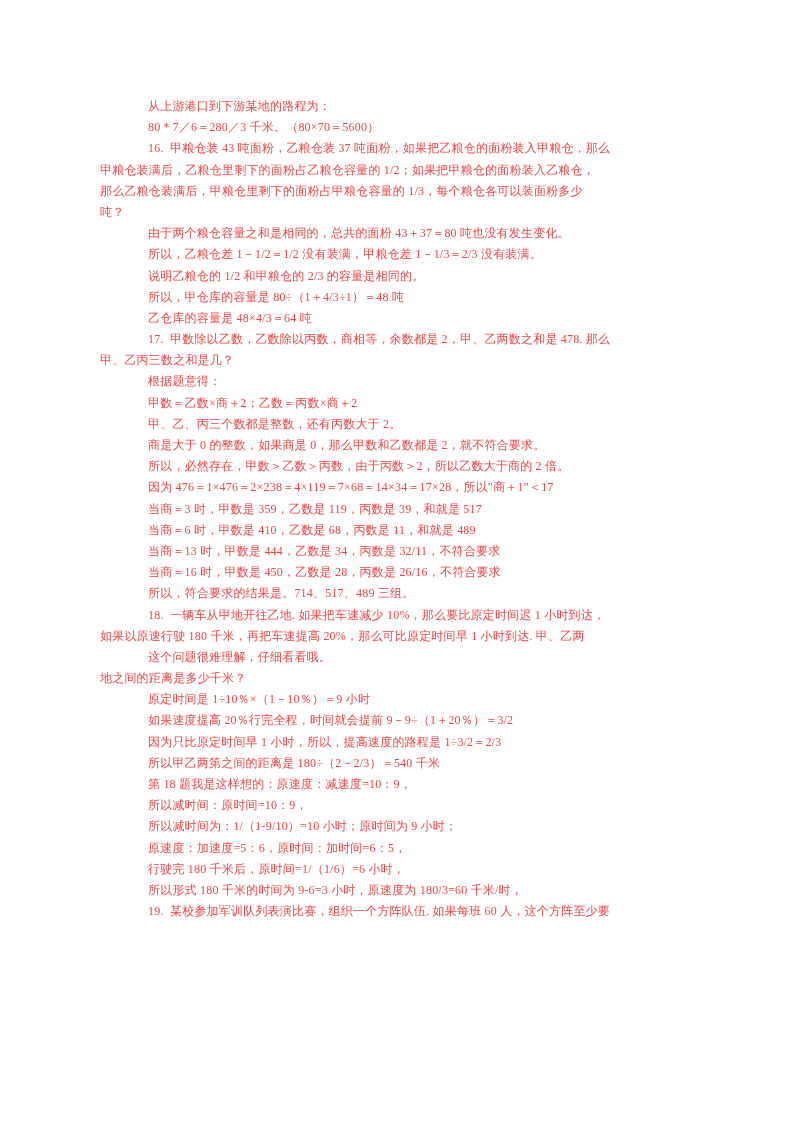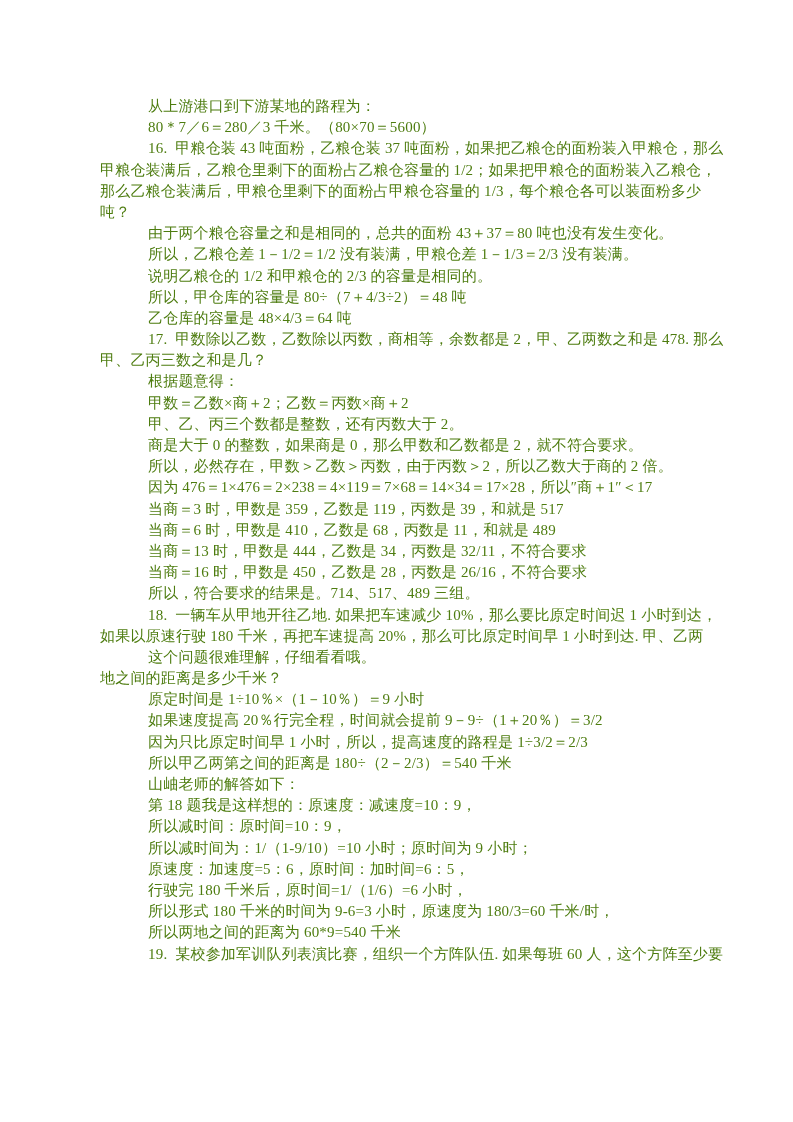--- a/index.html
+++ b/index.html
@@ -15,24 +15,24 @@
     overflow: hidden;
   }
   .doc {
     position: absolute;
     left: 100px;
     top: 96px;
     width: 610px;
   }
   .line {
     font-family: "Liberation Serif", "DejaVu Serif", serif;
-    font-size: 15px;
+    font-size: 12px;
     line-height: 21.2px;
     height: 21.2px;
-    color: #4d7c0f;
+    color: #ef4444;
     white-space: pre;
     letter-spacing: 0.2px;
   }
   .line.indent {
     padding-left: 48px;
   }
 </style>
 </head>
 <body>
 
@@ -40,21 +40,21 @@
   <div class="doc">
       <div class="line indent">从上游港口到下游某地的路程为：</div>
       <div class="line indent">80＊7／6＝280／3 千米。（80×70＝5600）</div>
       <div class="line indent">16.  甲粮仓装 43 吨面粉，乙粮仓装 37 吨面粉，如果把乙粮仓的面粉装入甲粮仓，那么</div>
       <div class="line">甲粮仓装满后，乙粮仓里剩下的面粉占乙粮仓容量的 1/2；如果把甲粮仓的面粉装入乙粮仓，</div>
       <div class="line">那么乙粮仓装满后，甲粮仓里剩下的面粉占甲粮仓容量的 1/3，每个粮仓各可以装面粉多少</div>
       <div class="line">吨？</div>
       <div class="line indent">由于两个粮仓容量之和是相同的，总共的面粉 43＋37＝80 吨也没有发生变化。</div>
       <div class="line indent">所以，乙粮仓差 1－1/2＝1/2 没有装满，甲粮仓差 1－1/3＝2/3 没有装满。</div>
       <div class="line indent">说明乙粮仓的 1/2 和甲粮仓的 2/3 的容量是相同的。</div>
-      <div class="line indent">所以，甲仓库的容量是 80÷（7＋4/3÷2）＝48 吨</div>
+      <div class="line indent">所以，甲仓库的容量是 80÷（1＋4/3÷1）＝48 吨</div>
       <div class="line indent">乙仓库的容量是 48×4/3＝64 吨</div>
       <div class="line indent">17.  甲数除以乙数，乙数除以丙数，商相等，余数都是 2，甲、乙两数之和是 478. 那么</div>
       <div class="line">甲、乙丙三数之和是几？</div>
       <div class="line indent">根据题意得：</div>
       <div class="line indent">甲数＝乙数×商＋2；乙数＝丙数×商＋2</div>
       <div class="line indent">甲、乙、丙三个数都是整数，还有丙数大于 2。</div>
       <div class="line indent">商是大于 0 的整数，如果商是 0，那么甲数和乙数都是 2，就不符合要求。</div>
       <div class="line indent">所以，必然存在，甲数＞乙数＞丙数，由于丙数＞2，所以乙数大于商的 2 倍。</div>
       <div class="line indent">因为 476＝1×476＝2×238＝4×119＝7×68＝14×34＝17×28，所以″商＋1″＜17</div>
       <div class="line indent">当商＝3 时，甲数是 359，乙数是 119，丙数是 39，和就是 517</div>
@@ -63,23 +63,21 @@
       <div class="line indent">当商＝16 时，甲数是 450，乙数是 28，丙数是 26/16，不符合要求</div>
       <div class="line indent">所以，符合要求的结果是。714、517、489 三组。</div>
       <div class="line indent">18.  一辆车从甲地开往乙地. 如果把车速减少 10%，那么要比原定时间迟 1 小时到达，</div>
       <div class="line">如果以原速行驶 180 千米，再把车速提高 20%，那么可比原定时间早 1 小时到达. 甲、乙两</div>
       <div class="line indent">这个问题很难理解，仔细看看哦。</div>
       <div class="line">地之间的距离是多少千米？</div>
       <div class="line indent">原定时间是 1÷10％×（1－10％）＝9 小时</div>
       <div class="line indent">如果速度提高 20％行完全程，时间就会提前 9－9÷（1＋20％）＝3/2</div>
       <div class="line indent">因为只比原定时间早 1 小时，所以，提高速度的路程是 1÷3/2＝2/3</div>
       <div class="line indent">所以甲乙两第之间的距离是 180÷（2－2/3）＝540 千米</div>
-      <div class="line indent">山岫老师的解答如下：</div>
       <div class="line indent">第 18 题我是这样想的：原速度：减速度=10：9，</div>
       <div class="line indent">所以减时间：原时间=10：9，</div>
       <div class="line indent">所以减时间为：1/（1-9/10）=10 小时；原时间为 9 小时；</div>
       <div class="line indent">原速度：加速度=5：6，原时间：加时间=6：5，</div>
       <div class="line indent">行驶完 180 千米后，原时间=1/（1/6）=6 小时，</div>
       <div class="line indent">所以形式 180 千米的时间为 9-6=3 小时，原速度为 180/3=60 千米/时，</div>
-      <div class="line indent">所以两地之间的距离为 60*9=540 千米</div>
       <div class="line indent">19.  某校参加军训队列表演比赛，组织一个方阵队伍. 如果每班 60 人，这个方阵至少要</div>
     </div>
 </div>
 
 </body></html>

